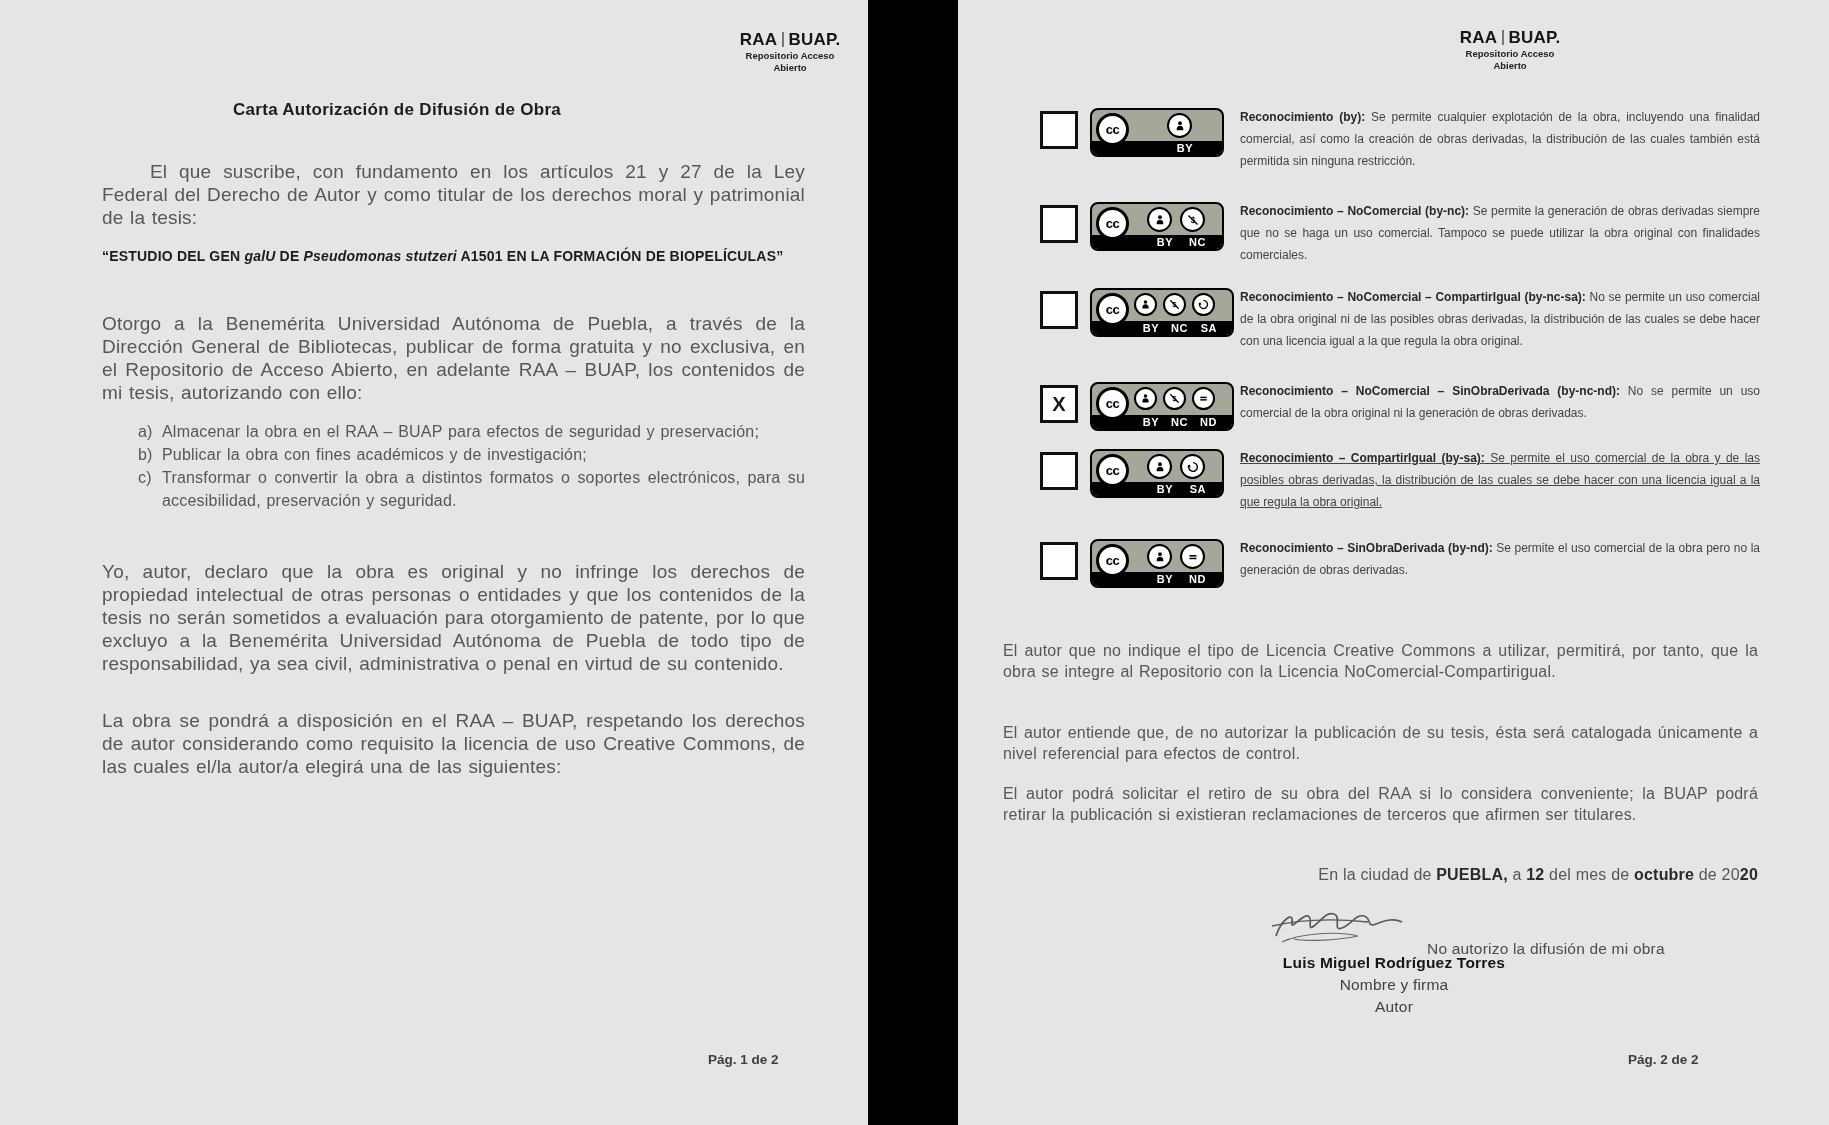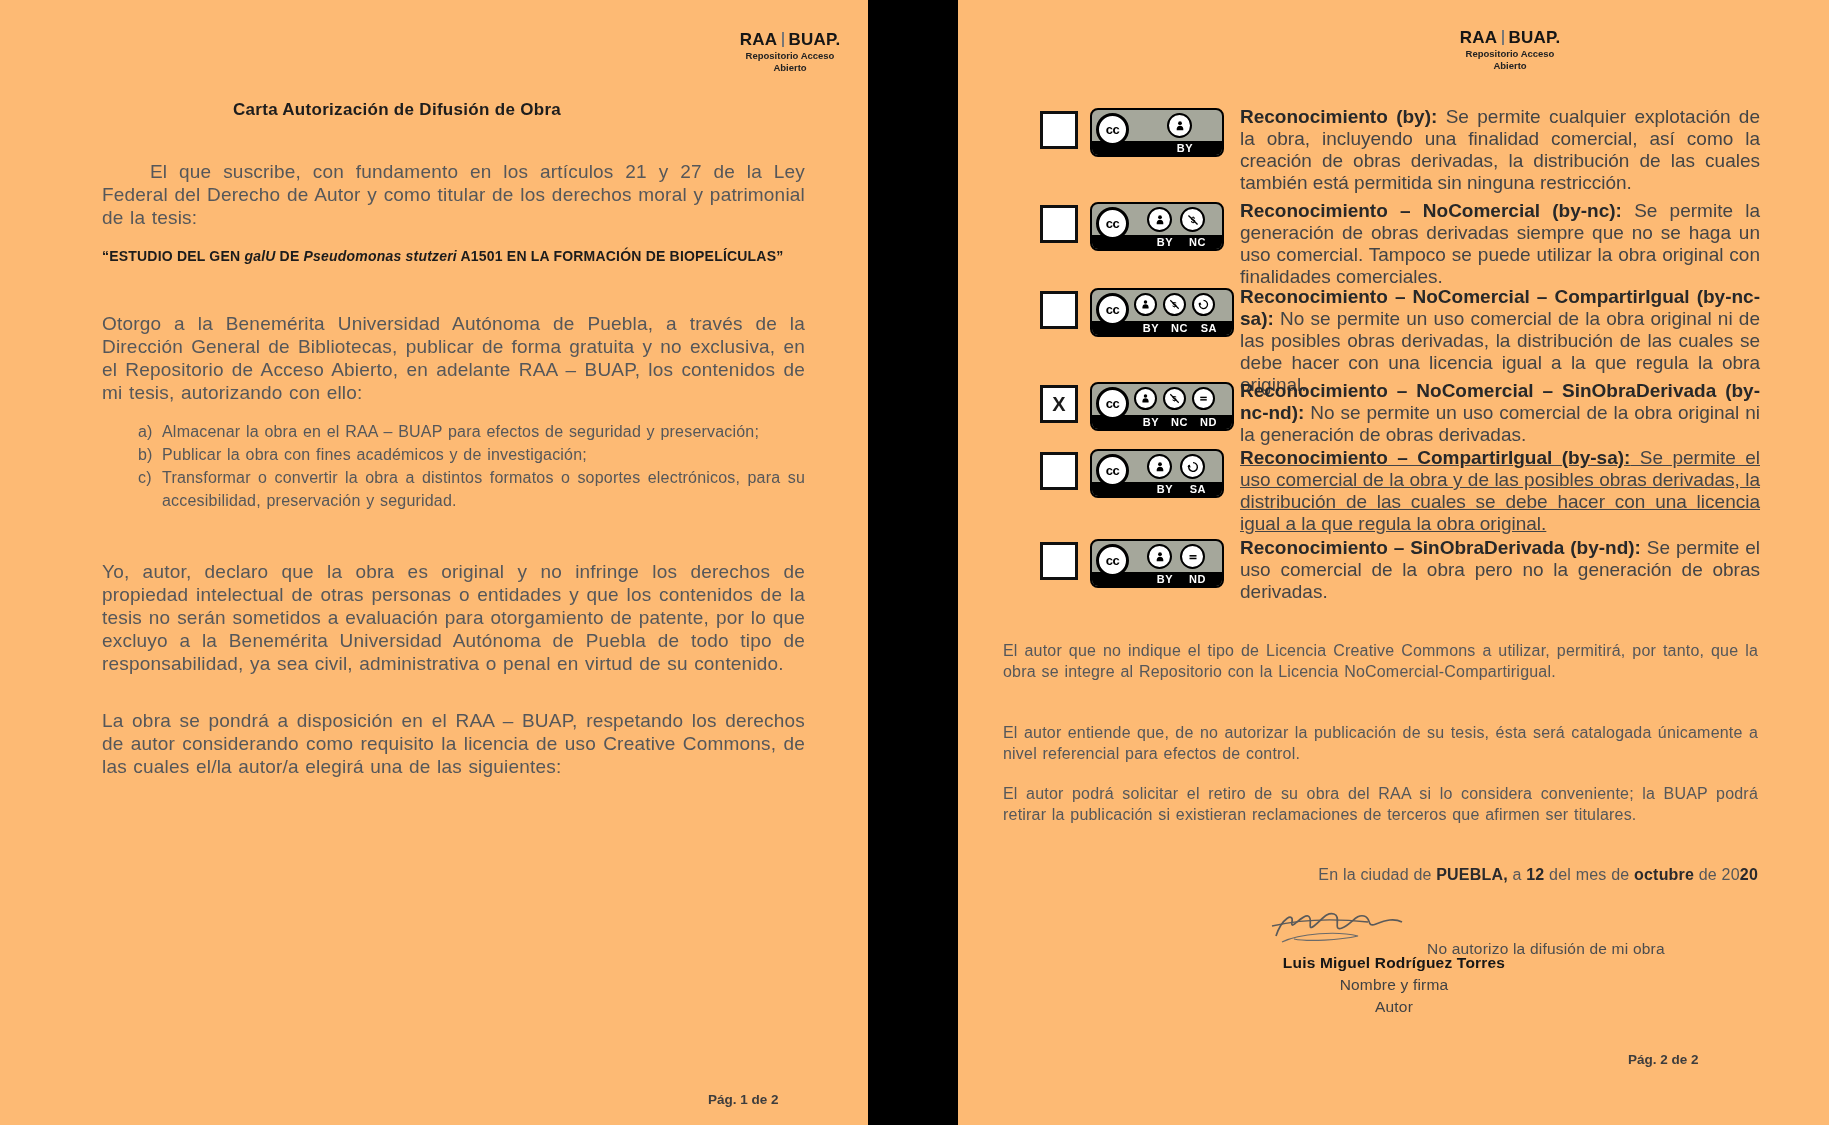--- a/index.html
+++ b/index.html
@@ -1,19 +1,19 @@
 <!DOCTYPE html>
 <html lang="es"><head>
 <meta charset="utf-8">
 <title>Carta Autorización de Difusión de Obra</title>
 <style>
   html,body{margin:0;padding:0;background:#fff;}
   .screen{position:relative;width:1829px;height:1125px;background:#fff;overflow:hidden;
           font-family:"Liberation Sans",sans-serif;}
-  .page{position:absolute;top:0;height:1125px;background:#fdba74;}
+  .page{position:absolute;top:0;height:1125px;background:#e5e5e5;}
   .page1{left:0;width:868px;}
   .page2{left:958px;width:871px;}
   .gap{position:absolute;left:868px;top:0;width:90px;height:1125px;background:#000;}
 
   
   .logo{position:absolute;width:110px;text-align:center;color:#161616;}
   .logo-top{font-size:17px;font-weight:700;letter-spacing:.2px;white-space:nowrap;}
   .logo-bar{display:inline-block;width:1.5px;height:15px;background:#777;margin:0 5px;vertical-align:-2px;}
   .logo-sub{font-size:9.5px;font-weight:700;line-height:11.5px;color:#222;}
 
@@ -38,21 +38,21 @@
          border-radius:8px;overflow:hidden;}
   .strip{position:absolute;left:0;right:0;bottom:0;height:14px;background:#000;}
   .cc-big{position:absolute;left:4px;top:3px;width:27px;height:27px;border-radius:50%;background:#fff;
           border:3.5px solid #000;text-align:center;line-height:27px;font-size:13px;font-weight:700;
           letter-spacing:-.5px;color:#000;}
   .sm{position:absolute;top:3px;width:21px;height:21px;border-radius:50%;background:#fff;
       border:2.5px solid #000;display:flex;align-items:center;justify-content:center;}
   .sm svg{display:block;}
   .lbl{position:absolute;bottom:0;height:14px;width:30px;text-align:right;color:#fff;
        font-size:11px;font-weight:700;line-height:14px;letter-spacing:.5px;}
-  .lic-text{position:absolute;left:282px;width:520px;font-size:19px;line-height:22px;
+  .lic-text{position:absolute;left:282px;width:520px;font-size:12px;line-height:22px;
             color:#434446;text-align:justify;}
   .lic-text b{color:#272829;}
 
   
   .body2{position:absolute;left:45px;width:755px;margin:0;font-size:16px;line-height:21px;
          color:#55575a;text-align:justify;letter-spacing:.2px;word-spacing:1px;}
   .dateline{position:absolute;left:45px;top:866px;width:755px;margin:0;font-size:16px;
             color:#55575a;letter-spacing:.2px;white-space:pre-wrap;text-align:right;}
   .dateline b{color:#2a2a2c;}
   .sig-scribble{position:absolute;left:310px;top:898px;}
@@ -85,21 +85,21 @@
     <div class="list">
       <div class="list-item"><span class="marker">a)</span><span>Almacenar la obra en el RAA – BUAP para efectos de seguridad y preservación;</span></div>
       <div class="list-item"><span class="marker">b)</span><span>Publicar la obra con fines académicos y de investigación;</span></div>
       <div class="list-item"><span class="marker">c)</span><span>Transformar o convertir la obra a distintos formatos o soportes electrónicos, para su accesibilidad, preservación y seguridad.</span></div>
     </div>
 
     <p class="body" style="top:560px;">Yo, autor, declaro que la obra es original y no infringe los derechos de propiedad intelectual de otras personas o entidades y que los contenidos de la tesis no serán sometidos a evaluación para otorgamiento de patente, por lo que excluyo a la Benemérita Universidad Autónoma de Puebla de todo tipo de responsabilidad, ya sea civil, administrativa o penal en virtud de su contenido.</p>
 
     <p class="body" style="top:709px;">La obra se pondrá a disposición en el RAA – BUAP, respetando los derechos de autor considerando como requisito la licencia de uso Creative Commons, de las cuales el/la autor/a elegirá una de las siguientes:</p>
 
-    <div class="pfoot" style="left:660px;top:1092px;padding-left:48px;">Pág. 1 de 2</div>
+    <div class="pfoot" style="left:660px;top:1052px;padding-left:48px;">Pág. 1 de 2</div>
   </section>
 
   <div class="gap"></div>
 
   <section class="page page2">
 
     <header class="logo" style="left:497px;top:28px;">
       <div class="logo-top"><span>RAA</span><span class="logo-bar"></span><span>BUAP.</span></div>
       <div class="logo-sub">Repositorio Acceso</div>
       <div class="logo-sub">Abierto</div>

